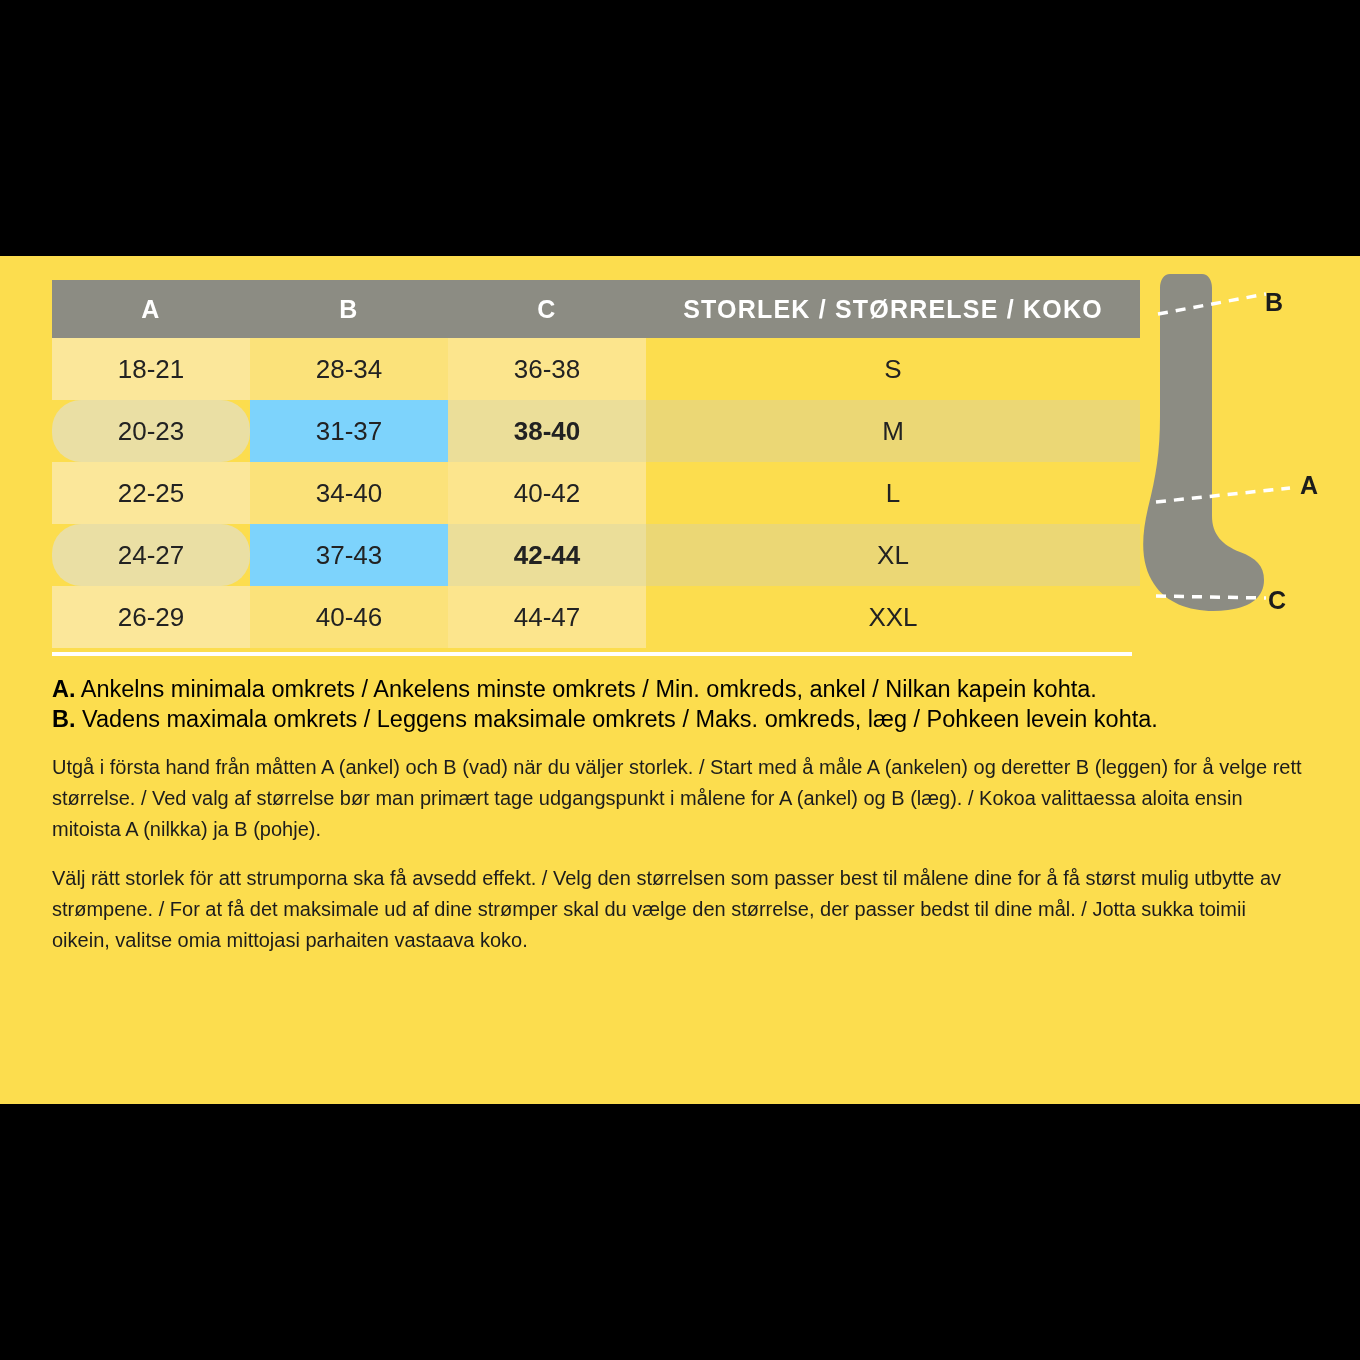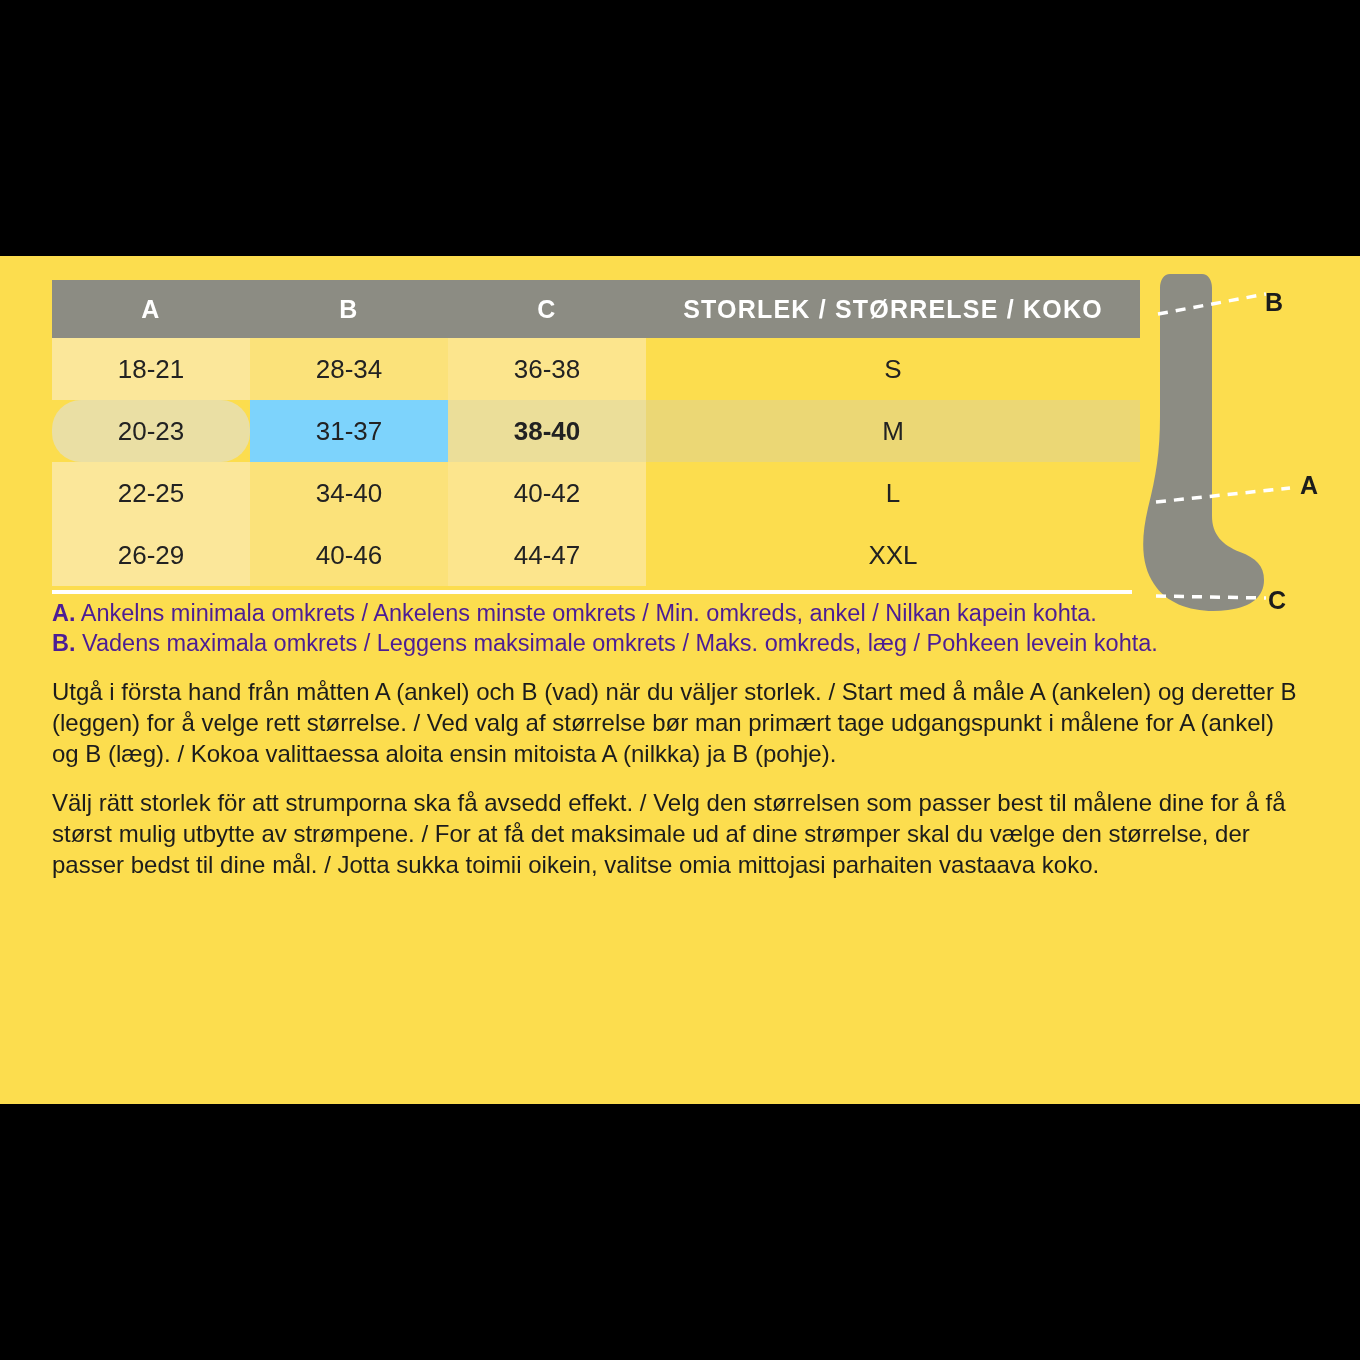--- a/index.html
+++ b/index.html
@@ -70,32 +70,32 @@
 
   .table-underline {
     width: 1080px;
     height: 4px;
     background: #FFFFFF;
     margin-top: 4px;
   }
 
   
   .legend {
-    margin-top: 4px;
+    margin-top: 18px;
     font-size: 23.5px;
     line-height: 30px;
-    color: #4c1d95;
+    color: #000000;
     width: 1240px;
   }
   .legend .line { white-space: nowrap; }
   .legend b { font-weight: bold; }
 
   .para {
     margin-top: 18px;
-    font-size: 24px;
+    font-size: 20px;
     line-height: 31px;
     color: #1c1c1c;
     width: 1250px;
   }
 
   
   .sock-wrap {
     position: absolute;
     left: 1140px;
     top: 10px;
@@ -139,20 +139,26 @@
           <td class="tint-a-even">20-23</td>
           <td class="tint-b-even">31-37</td>
           <td class="tint-c-even">38-40</td>
           <td class="tint-s-even">M</td>
         </tr>
         <tr>
           <td class="tint-a-odd">22-25</td>
           <td class="tint-b-odd">34-40</td>
           <td class="tint-c-odd">40-42</td>
           <td class="tint-s-odd">L</td>
+        </tr>
+        <tr>
+          <td class="tint-a-even">24-27</td>
+          <td class="tint-b-even">37-43</td>
+          <td class="tint-c-even">42-44</td>
+          <td class="tint-s-even">XL</td>
         </tr>
         <tr>
           <td class="tint-a-odd">26-29</td>
           <td class="tint-b-odd">40-46</td>
           <td class="tint-c-odd">44-47</td>
           <td class="tint-s-odd">XXL</td>
         </tr>
       </tbody>
     </table>
     <div class="table-underline"></div>

